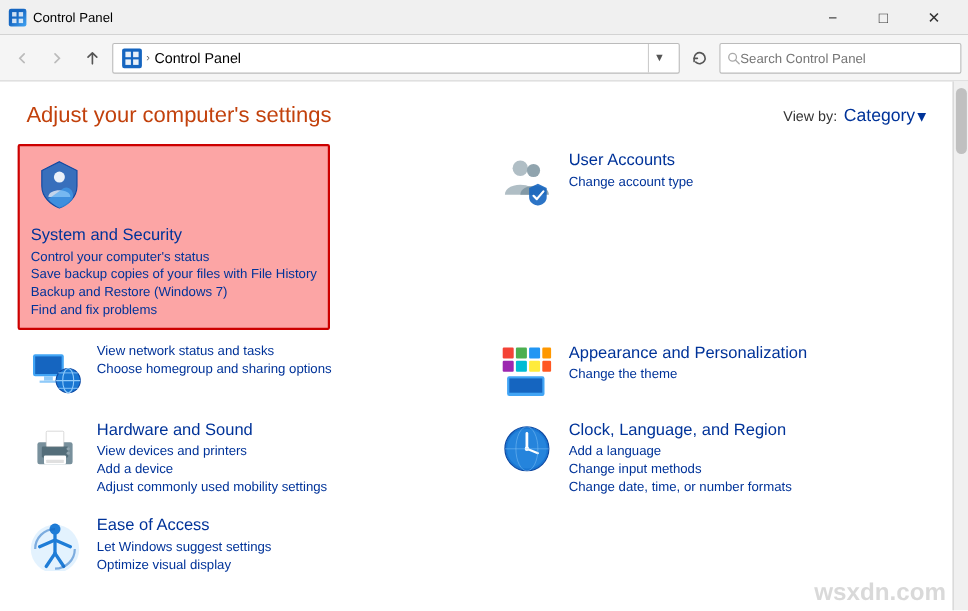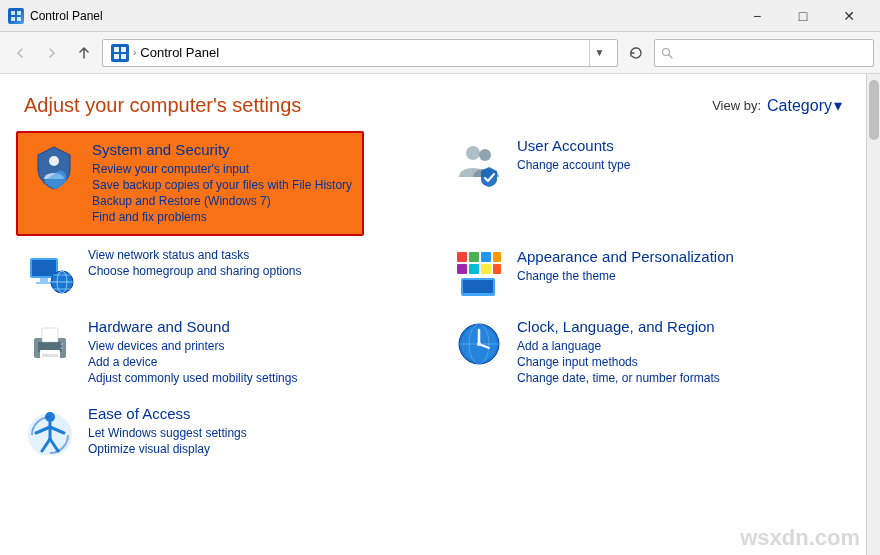--- a/index.html
+++ b/index.html
@@ -199,24 +199,25 @@
       color: #003399;
       font-size: 12px;
       cursor: pointer;
       display: block;
       margin-bottom: 2px;
     }
 
     
     .highlighted {
       border: 2px solid #cc0000;
-      background: #f97316;
+      background: #fca5a5;
       border-radius: 2px;
       padding: 6px 8px;
       margin: -6px -8px;
+      flex-direction: column;
     }
 
     
     .watermark {
       position: absolute;
       bottom: 4px;
       right: 20px;
       font-size: 22px;
       color: rgba(180,180,180,0.5);
       font-weight: bold;
@@ -282,20 +283,21 @@
         <path d="M2 7a5 5 0 1 1 1.5 3.5" stroke="#555" stroke-width="1.5" fill="none" stroke-linecap="round"></path>
         <path d="M2 10V7h3" stroke="#555" stroke-width="1.5" fill="none" stroke-linecap="round" stroke-linejoin="round"></path>
       </svg>
   </button>
 
   <div class="search-box">
     <svg width="12" height="12" viewBox="0 0 12 12">
       <circle cx="5" cy="5" r="3.5" stroke="#aaa" stroke-width="1.2" fill="none"></circle>
       <line x1="7.5" y1="7.5" x2="11" y2="11" stroke="#aaa" stroke-width="1.2" stroke-linecap="round"></line>
     </svg>
+    <input type="text" placeholder="Search Control Panel" style="">
   </div>
 </div>
 
 <div class="main">
   <div class="content">
 
     <div class="content-header">
       <h1 class="page-title">Adjust your computer's settings</h1>
       <div class="view-by">
         <span>View by:</span>
@@ -317,21 +319,21 @@
               <path d="M24 4 L40 12 L40 26 C40 36 32 43 24 46 C16 43 8 36 8 26 L8 12 Z" fill="none" stroke="#0d47a1" stroke-width="1"></path>
 
               <circle cx="24" cy="18" r="5" fill="#fff" opacity="0.9"></circle>
               <path d="M14 36 C14 28 34 28 34 36" fill="#fff" opacity="0.7"></path>
 
               <path d="M28 28 C32 26 38 30 36 38 C32 44 26 46 24 46 C20 44 16 41 14 38" fill="#42a5f5" opacity="0.6"></path>
             </svg>
           </div>
           <div class="category-content">
             <div class="category-title">System and Security</div>
-            <a class="category-link">Review your computer's input</a>
+            <a class="category-link">Control your computer's status</a>
             <a class="category-link">Save backup copies of your files with File History</a>
             <a class="category-link">Backup and Restore (Windows 7)</a>
             <a class="category-link">Find and fix problems</a>
           </div>
         </div>
       </div>
 
       <div class="category-item">
         <div class="category-icon">
           <svg width="48" height="48" viewBox="0 0 48 48">

